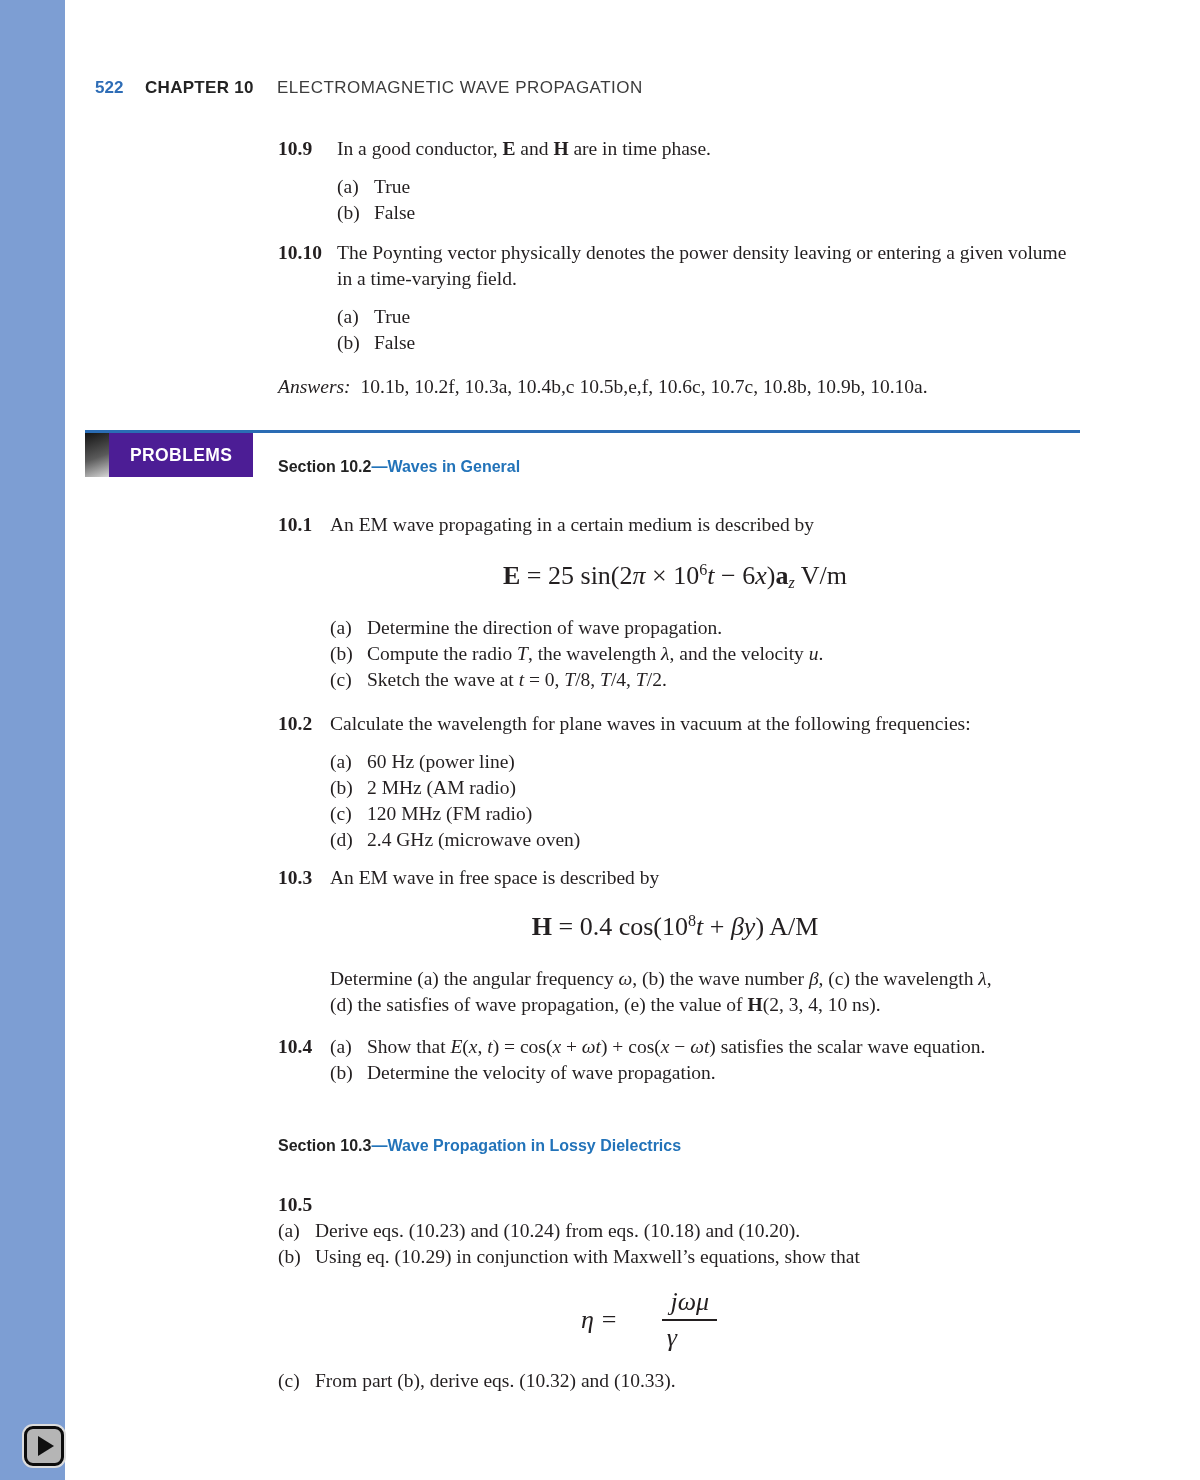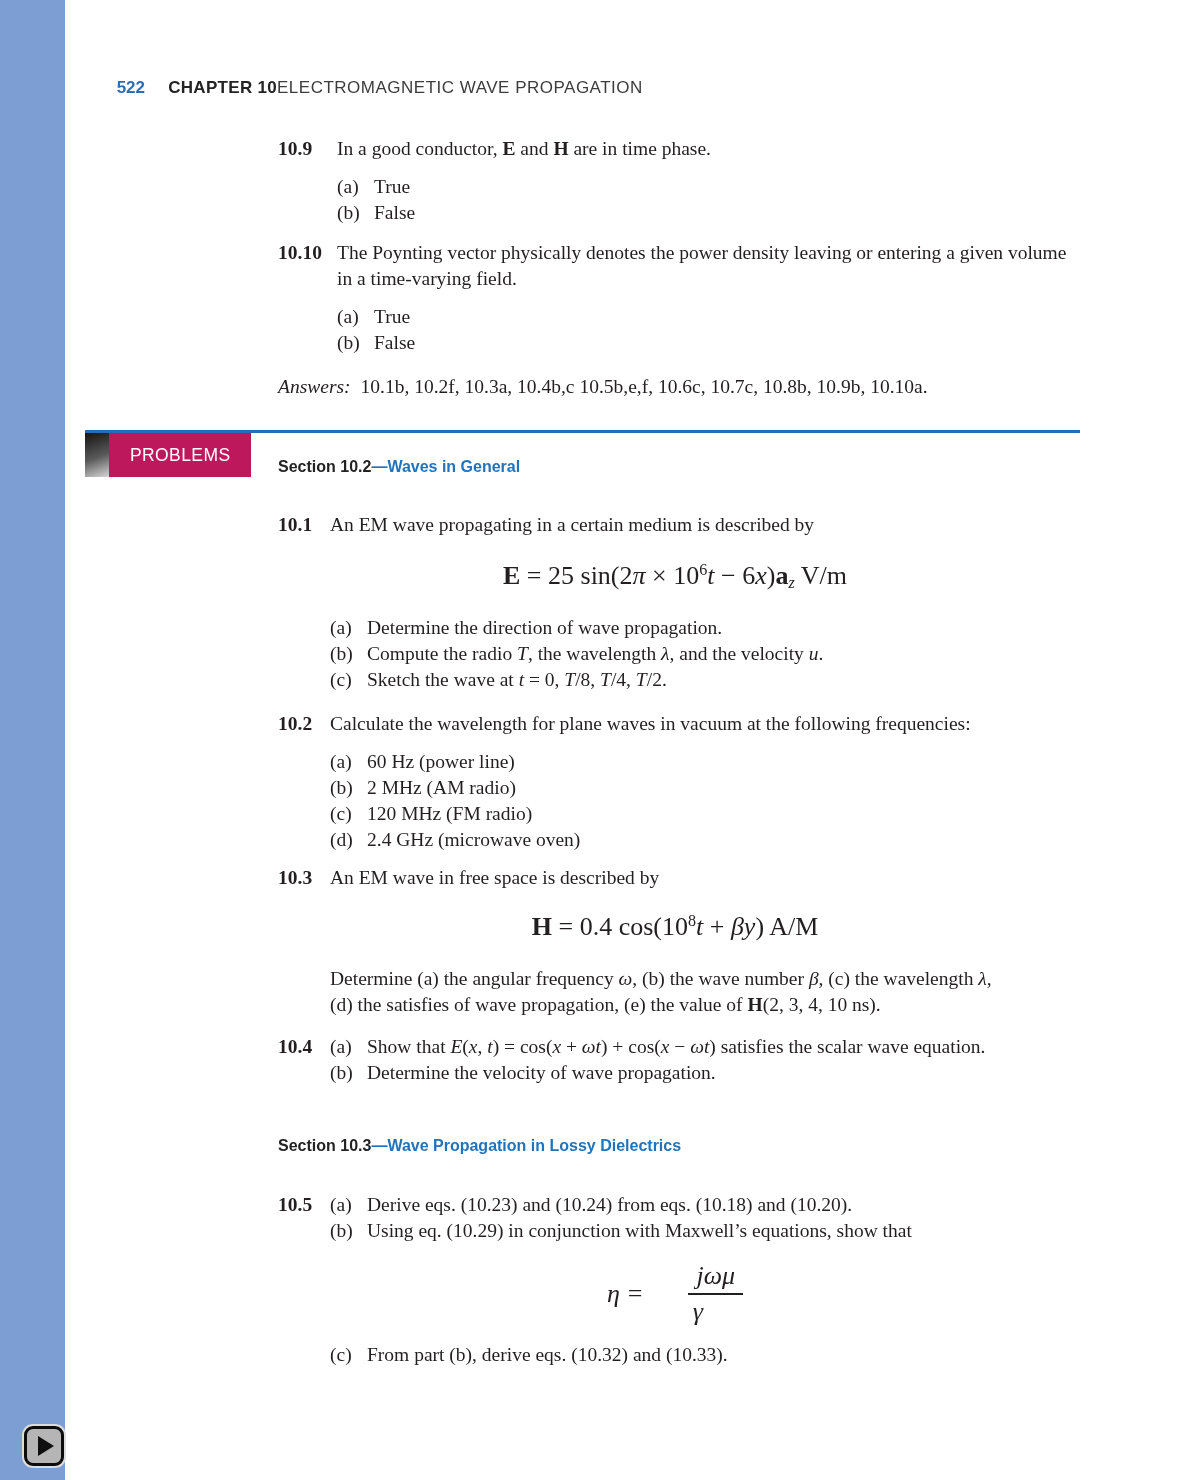--- a/index.html
+++ b/index.html
@@ -26,21 +26,21 @@
     width:0; height:0; margin-left:4px;
     border-left:16px solid #0f0f0f;
     border-top:10px solid transparent;
     border-bottom:10px solid transparent;
   }
 
   .content { position:absolute; left:65px; top:0; width:1135px; }
   .content-inner { padding:78px 25px 0 30px; width:1040px; }
 
   
-  .header { font-family:"Liberation Sans", sans-serif; font-size:17px; line-height:20px; display:flex; align-items:baseline;text-align:right; }
+  .header { font-family:"Liberation Sans", sans-serif; font-size:17px; line-height:20px; display:flex; align-items:baseline; }
   .page-num { color:#2e6db6; font-weight:bold; width:50px; }
   .chapter-label { color:#232323; font-weight:bold; width:132px; letter-spacing:.3px; }
   .chapter-title { color:#3c3c3c; letter-spacing:.5px; }
 
   
   .review, .problems { margin-left:183px; font-size:19.5px; line-height:26px; }
   .review { margin-top:38px; }
   .problem { display:flex; }
   .pnum { font-weight:bold; flex-shrink:0; }
   .review .pnum { width:59px; }
@@ -48,35 +48,35 @@
   .pbody { flex:1; }
   .opts { margin-top:12px; }
   .opt, .part { display:flex; }
   .opt-letter, .part-letter { width:37px; flex-shrink:0; }
   .mt14 { margin-top:14px; }
   .mt12 { margin-top:12px; }
   .mt16 { margin-top:16px; }
   .mt18 { margin-top:18px; }
   .mt22 { margin-top:22px; }
   .mt32 { margin-top:32px; }
-  .mt34 { margin-top:34px; }
+  .mt34 { margin-top:34px;flex-direction:column; }
 
   .answers { margin-top:18px; }
   .ans-label { font-style:italic; margin-right:10px; }
 
   
   .problems-band {
     margin-top:30px; margin-left:-10px; position:relative;
     border-top:3px solid #2a6cb4; min-height:50px;
   }
   .badge { position:absolute; left:0; top:0; display:flex; height:44px; }
   .badge-gradient { width:24px; height:44px; background:linear-gradient(160deg, #141414 0%, #5a5a5a 55%, #d6d6d6 100%); }
   .badge-blue {
-    height:44px; background:#be185d; color:#ffffff;
-    font-family:"Liberation Sans", sans-serif; font-weight:normal; font-size:17.5px;
+    height:44px; background:#4c1d95; color:#ffffff;
+    font-family:"Liberation Sans", sans-serif; font-weight:bold; font-size:17.5px;
     display:flex; align-items:center; padding:0 21px; letter-spacing:.4px;
   }
   .band-heading { margin-left:193px; padding-top:22px; }
 
   .section-title { font-family:"Liberation Sans", sans-serif; font-weight:bold; font-size:16px; line-height:24px; }
   .st-prefix { color:#232323; }
   .st-rest { color:#2273b9; }
   .section-title.standalone { margin-top:48px; }
 
   

